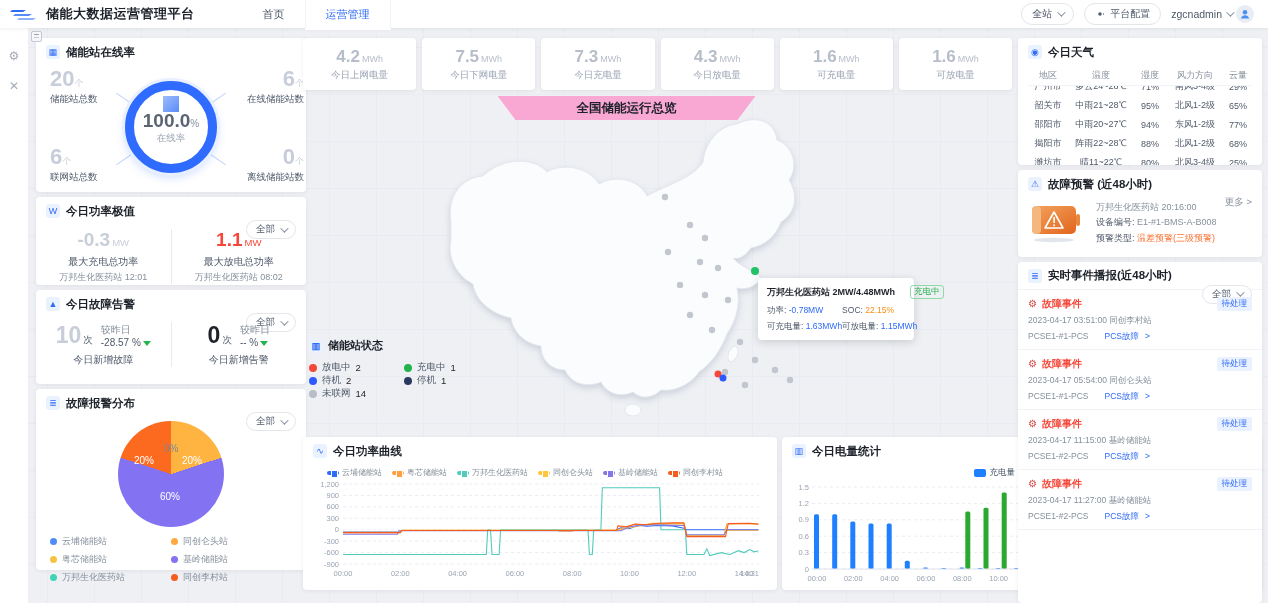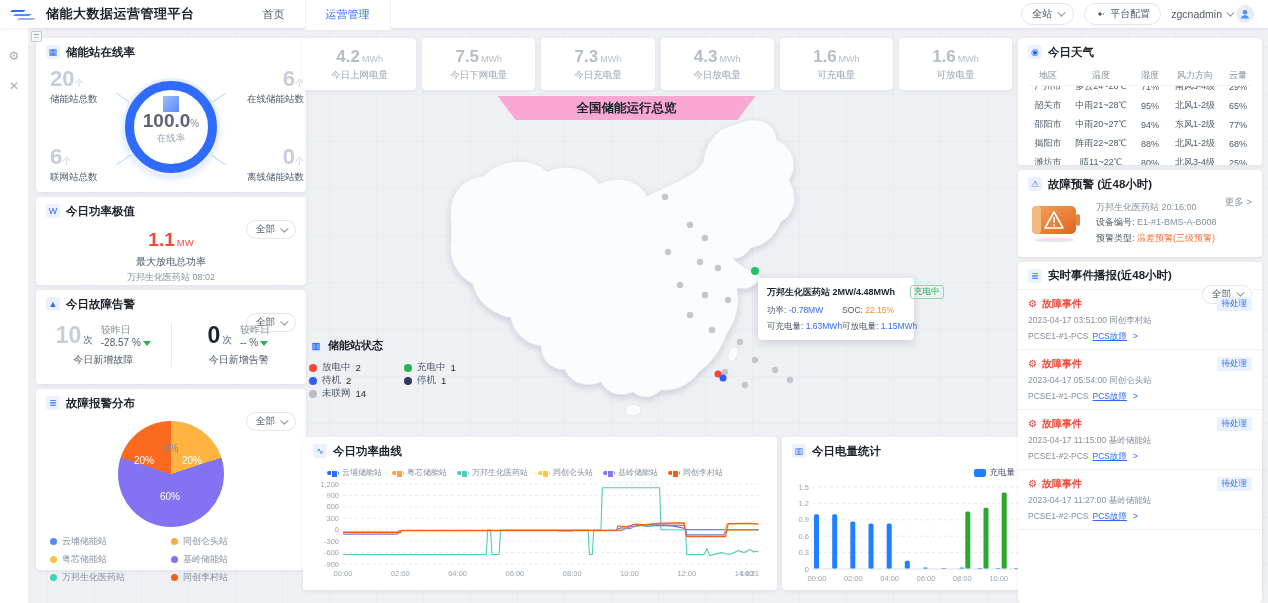--- a/index.html
+++ b/index.html
@@ -158,21 +158,21 @@
   .warn-text .dev{ color:#4e5969;}
   .warn-type{ color:#f77234;}
 
   
   .ev{ padding:7px 10px 6px; border-bottom:1px solid #f2f3f5;}
   .ev-top{ display:flex; align-items:center; gap:5px;}
   .ev-ic{ color:#d64541; font-size:10px; line-height:1;}
   .ev-type{ font-size:10px; font-weight:bold; color:#f5483b;}
   .ev-badge{ margin-left:auto; font-size:8.5px; color:#2e6bf6; background:#eaf1ff; border-radius:2px; padding:1px 5px; cursor:pointer;}
   .ev-line{ font-size:8.5px; color:#86909c; margin-top:4px;}
-  .ev-link{ color:#2e6bf6; cursor:pointer; margin-left:4px;text-decoration:underline;}
+  .ev-link{ color:#2e6bf6; cursor:pointer; margin-left:16px;}
   .ev-arrow{ color:#2e6bf6; margin-left:6px;}
 </style>
 </head>
 <body>
 <div id="app">
 
   <div class="header">
     <span class="logo">
       <svg width="26" height="16" viewBox="0 0 26 16">
         <path d="M2 4 L16 4 L13 6 L0 6 Z" fill="#2e6bf6"></path>
@@ -254,20 +254,25 @@
   <div class="panel" style="left:36px; top:197px; width:270px; height:88px;">
     <div class="p-head">
       <span class="p-ic">W</span>
       <span class="p-title">今日功率极值</span>
       <div class="p-right filter-pill">
         <span>全部</span>
         <span class="chev"></span>
       </div>
     </div>
     <div class="duo" id="power-items">
+        <div class="duo-item">
+          <div class="duo-val" style="color: rgb(199, 205, 217);">-0.3<span class="unit">MW</span></div>
+          <div class="duo-cap">最大充电总功率</div>
+          <div class="duo-sub">万邦生化医药站 12:01</div>
+        </div>
         <div class="duo-item">
           <div class="duo-val" style="color: rgb(245, 72, 59);">1.1<span class="unit">MW</span></div>
           <div class="duo-cap">最大放电总功率</div>
           <div class="duo-sub">万邦生化医药站 08:02</div>
         </div>
       </div>
   </div>
 
   <div class="panel" style="left:36px; top:290px; width:270px; height:94px;">
     <div class="p-head">

